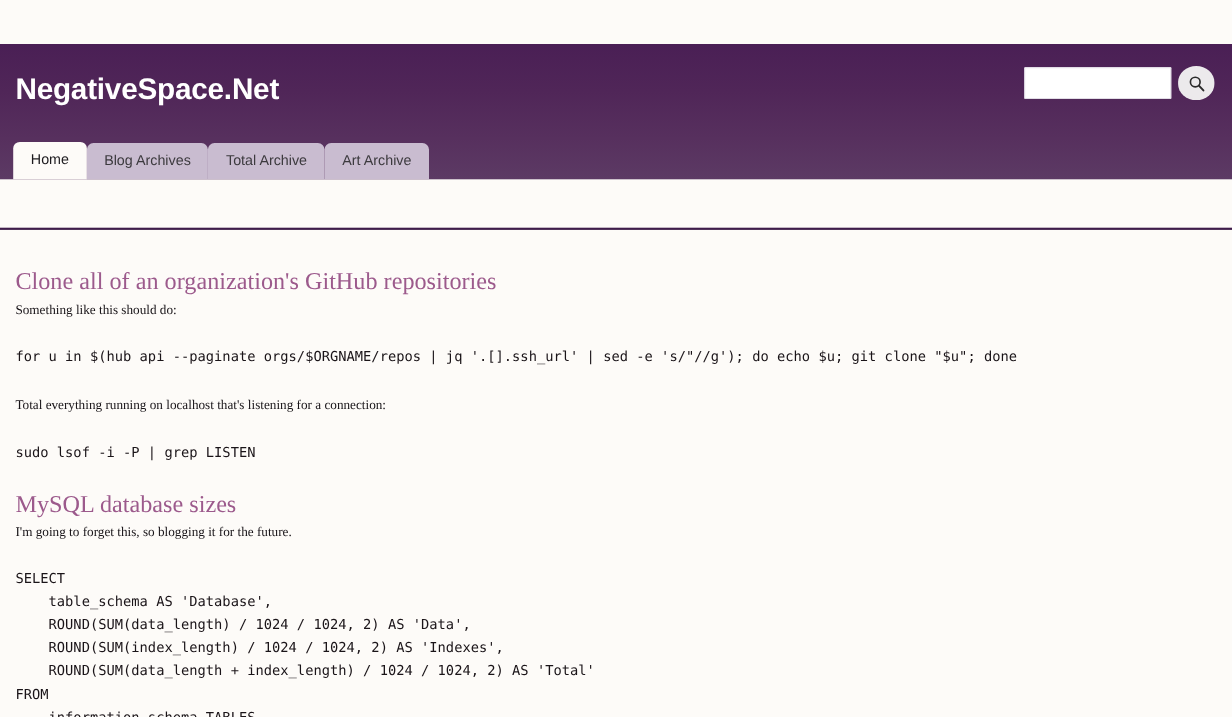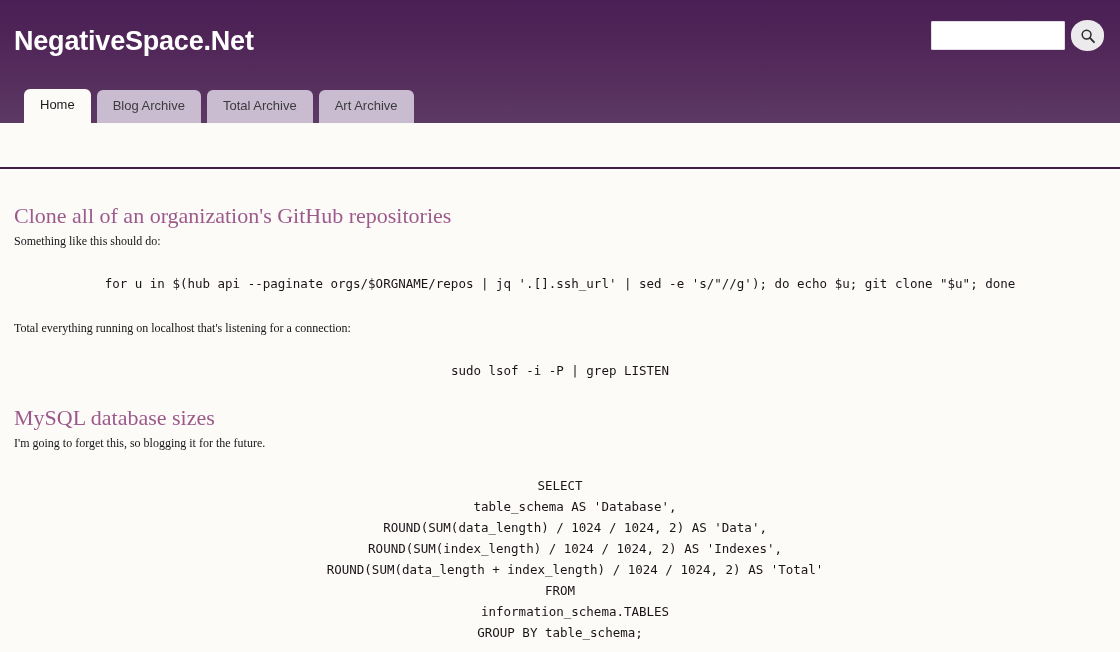--- a/index.html
+++ b/index.html
@@ -14,20 +14,21 @@
     font-family: "Liberation Serif", "DejaVu Serif", serif;
     background: #fdfbf8;
   }
 
   
   .site-header {
     position: relative;
     height: 123px;
     background: linear-gradient(to bottom, #4a1f55 0%, #502658 35%, #57305e 70%, #5c3a64 100%);
     padding: 0 16px;
+    margin-top: 40px;
   }
 
   .site-title {
     font-family: "Liberation Sans", "DejaVu Sans", sans-serif;
     font-size: 27px;
     font-weight: bold;
     color: #ffffff;
     letter-spacing: -0.2px;
     position: absolute;
     left: 14px;
@@ -68,25 +69,24 @@
     justify-content: center;
     cursor: pointer;
     padding: 0;
   }
 
   .search-button svg { display: block; }
 
   
   .tab-bar {
     position: absolute;
-    left: 24px;
+    left: 12px;
     bottom: 0;
     display: flex;
     align-items: flex-end;
-    gap: 6px;
   }
 
   .tab {
     font-family: "Liberation Sans", "DejaVu Sans", sans-serif;
     font-size: 13px;
     color: #3c3a3e;
     background: #c9bcd0;
     border-radius: 6px 6px 0 0;
     padding: 9px 16px 10px 16px;
     line-height: 14px;
@@ -132,21 +132,20 @@
   }
 
   pre.code {
     font-family: "DejaVu Sans Mono", "Liberation Mono", monospace;
     font-size: 12.5px;
     line-height: 21px;
     color: #1a1418;
     margin-top: 22px;
     white-space: pre;
     overflow: visible;
-    text-align: center;
   }
 
   
   .post-first { padding-top: 34px; }
   .post-gap { margin-top: 24px; }
 
   .clipped-title {
     font-family: "Liberation Serif", "DejaVu Serif", serif;
     font-size: 22px;
     font-weight: normal;
@@ -170,21 +169,21 @@
         <svg width="16" height="16" viewBox="0 0 16 16">
           <circle cx="6.6" cy="6.6" r="4.4" fill="none" stroke="#2b2b2b" stroke-width="1.5"></circle>
           <line x1="9.9" y1="9.9" x2="14" y2="14.2" stroke="#2b2b2b" stroke-width="1.8" stroke-linecap="round"></line>
         </svg>
       </span>
     </button>
   </div>
 
   <nav class="tab-bar">
     <div class="tab active">Home</div>
-    <div class="tab">Blog Archive</div>
+    <div class="tab">Blog Archives</div>
     <div class="tab">Total Archive</div>
     <div class="tab">Art Archive</div>
   </nav>
 
 </div>
 
 <main class="content">
 
   <article class="post post-first">
     <h2 class="post-title">Clone all of an organization's GitHub repositories</h2>

